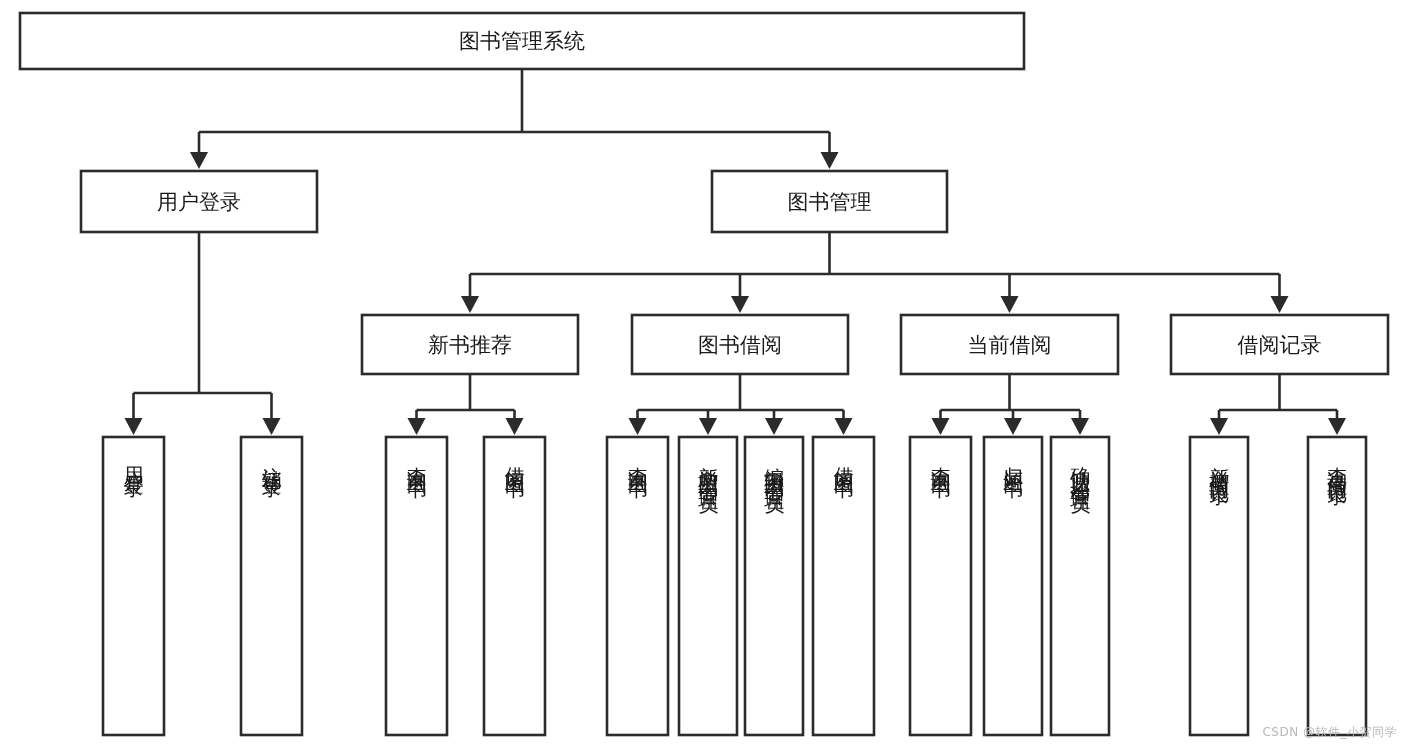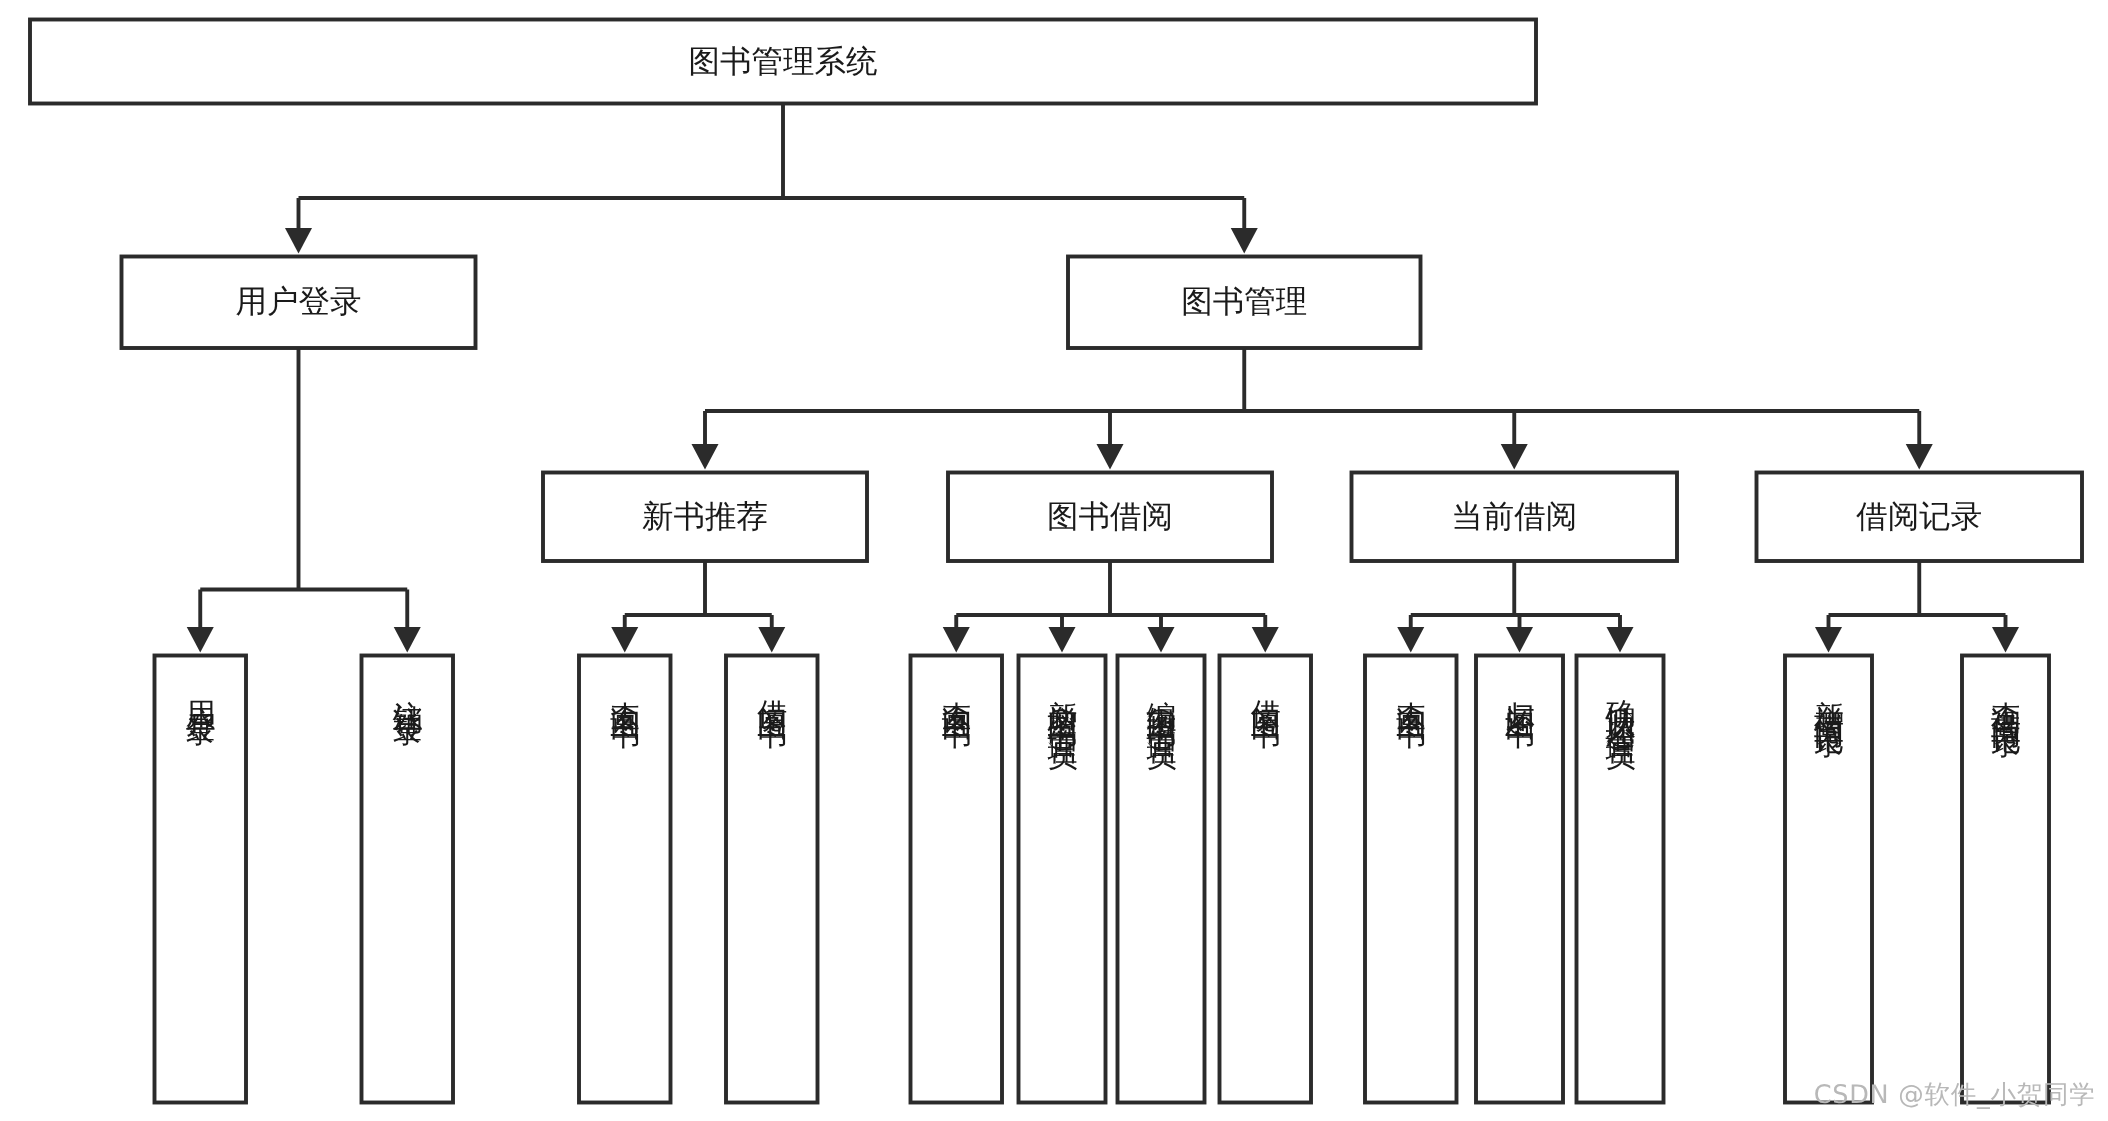--- a/index.html
+++ b/index.html
@@ -65,21 +65,21 @@
     align-items: center;
     justify-content: flex-start;
     white-space: nowrap;
     pointer-events: none;
   }
   .watermark {
     position: absolute;
     right: 8px;
     bottom: 6px;
     font-family: "DejaVu Sans", "Liberation Sans", sans-serif;
-    font-size: 17px;
+    font-size: 12px;
     color: #b8b8b8;
     white-space: nowrap;
     letter-spacing: 0.5px;
   }
 </style>
 </head>
 <body>
 
 <div id="diagram-root">
 

